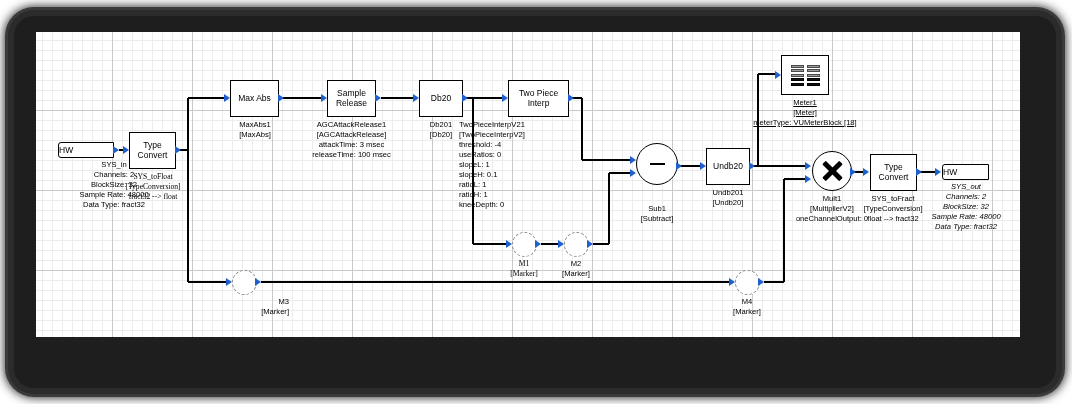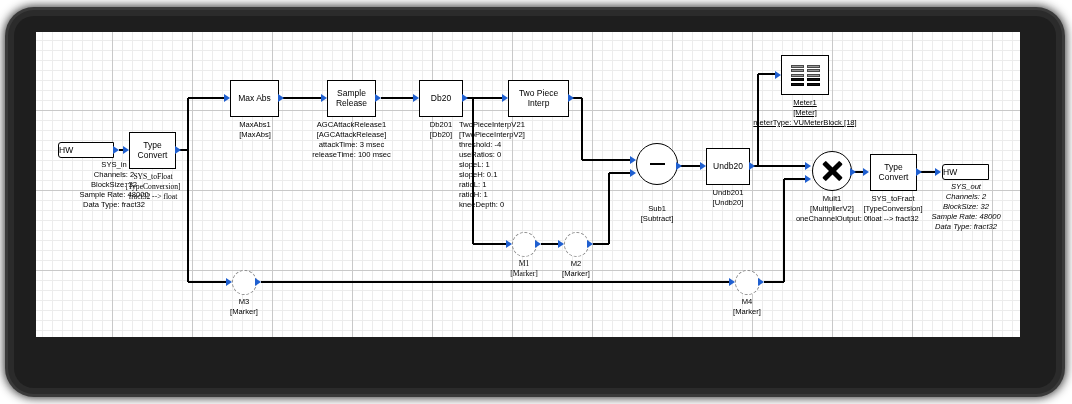--- a/index.html
+++ b/index.html
@@ -301,21 +301,21 @@
       <div class="port port-in" style="left:522px;top:208px;"></div>
       <div class="port port-out" style="left:551px;top:208px;"></div>
       <div class="caption cap-center" style="left:495px;top:227px;width:90px;">M2
 [Marker]</div>
     </div>
 
     <div class="node">
       <div class="markshape" style="left:196px;top:238px;width:25px;height:25px;"></div>
       <div class="port port-in" style="left:190px;top:246px;"></div>
       <div class="port port-out" style="left:219px;top:246px;"></div>
-      <div class="caption cap-center" style="left:163px;top:265px;width:90px;">M3
+      <div class="caption cap-center" style="left:163px;top:265px;width:90px;text-align:right;">M3
 [Marker]</div>
     </div>
 
     <div class="node">
       <div class="markshape" style="left:699px;top:238px;width:25px;height:25px;"></div>
       <div class="port port-in" style="left:693px;top:246px;"></div>
       <div class="port port-out" style="left:722px;top:246px;"></div>
       <div class="caption cap-center" style="left:666px;top:265px;width:90px;">M4
 [Marker]</div>
     </div>

